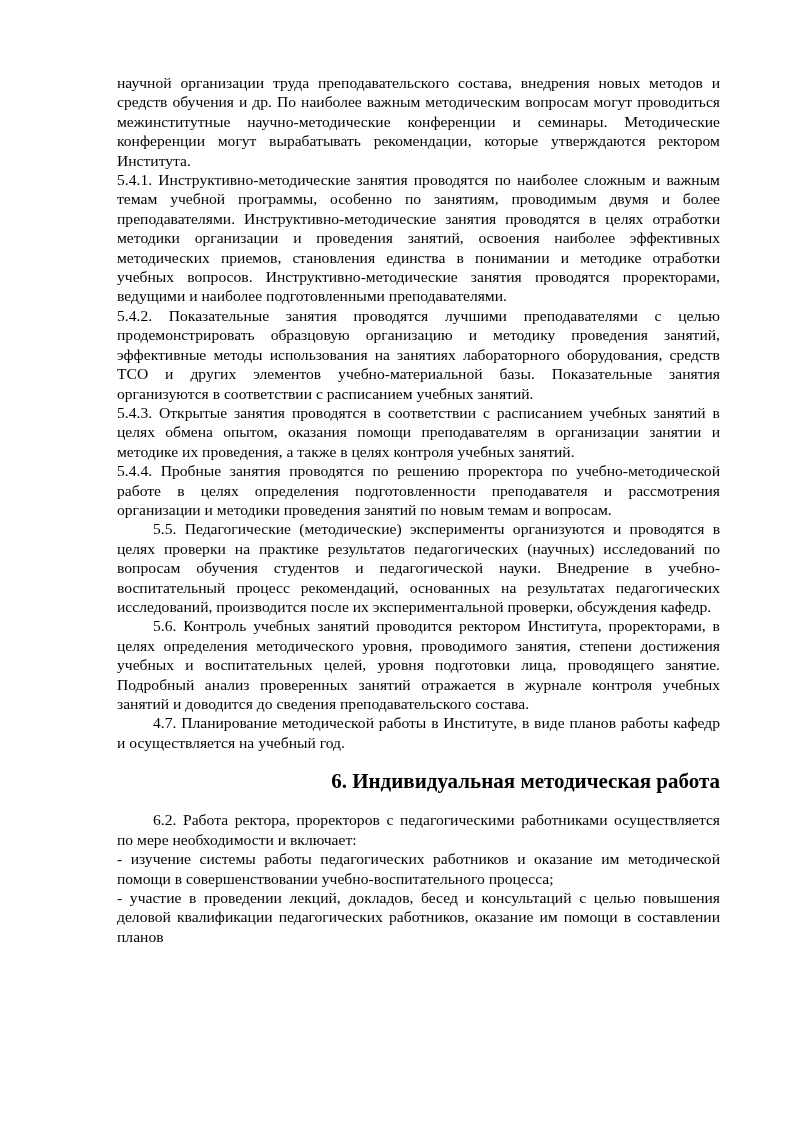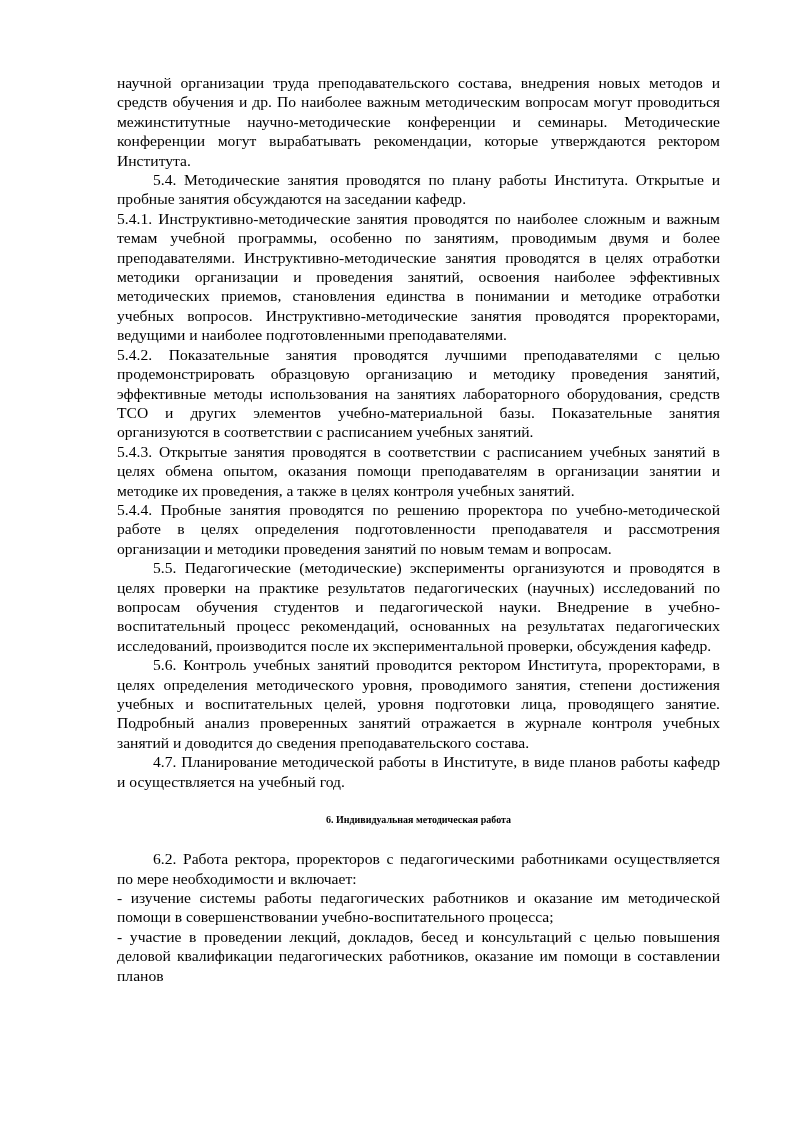--- a/index.html
+++ b/index.html
@@ -22,32 +22,31 @@
   }
   .para {
     margin: 0;
     text-align: justify;
   }
   .para.indent {
     text-indent: 36px;
   }
   .heading {
     margin: 19.4px 0;
-    text-align: center;
+    text-align: right;
     font-weight: bold;
-    font-size: 10px;
+    font-size: 21px;
     line-height: 19.4px;
   }
 </style>
 </head>
 <body>
 
 <div class="page">
   <p class="para">научной организации труда преподавательского состава, внедрения новых методов и средств обучения и др. По наиболее важным методическим вопросам могут проводиться межинститутные научно-методические конференции и семинары. Методические конференции могут вырабатывать рекомендации, которые утверждаются ректором Института.</p>
-  <p class="para indent">5.4. Методические занятия проводятся по плану работы Института. Открытые и пробные занятия обсуждаются на заседании кафедр.</p>
   <p class="para">5.4.1. Инструктивно-методические занятия проводятся по наиболее сложным и важным темам учебной программы, особенно по занятиям, проводимым двумя и более преподавателями. Инструктивно-методические занятия проводятся в целях отработки методики организации и проведения занятий, освоения наиболее эффективных методических приемов, становления единства в понимании и методике отработки учебных вопросов. Инструктивно-методические занятия проводятся проректорами, ведущими и наиболее подготовленными преподавателями.</p>
   <p class="para">5.4.2. Показательные занятия проводятся лучшими преподавателями с целью продемонстрировать образцовую организацию и методику проведения занятий, эффективные методы использования на занятиях лабораторного оборудования, средств ТСО и других элементов учебно-материальной базы. Показательные занятия организуются в соответствии с расписанием учебных занятий.</p>
   <p class="para">5.4.3. Открытые занятия проводятся в соответствии с расписанием учебных занятий в целях обмена опытом, оказания помощи преподавателям в организации занятии и методике их проведения, а также в целях контроля учебных занятий.</p>
   <p class="para">5.4.4. Пробные занятия проводятся по решению проректора по учебно-методической работе в целях определения подготовленности преподавателя и рассмотрения организации и методики проведения занятий по новым темам и вопросам.</p>
   <p class="para indent">5.5. Педагогические (методические) эксперименты организуются и проводятся в целях проверки на практике результатов педагогических (научных) исследований по вопросам обучения студентов и педагогической науки. Внедрение в учебно-воспитательный процесс рекомендаций, основанных на результатах педагогических исследований, производится после их экспериментальной проверки, обсуждения кафедр.</p>
   <p class="para indent">5.6. Контроль учебных занятий проводится ректором Института, проректорами, в целях определения методического уровня, проводимого занятия, степени достижения учебных и воспитательных целей, уровня подготовки лица, проводящего занятие. Подробный анализ проверенных занятий отражается в журнале контроля учебных занятий и доводится до сведения преподавательского состава.</p>
   <p class="para indent">4.7. Планирование методической работы в Институте, в виде планов работы кафедр и осуществляется на учебный год.</p>
   <h3 class="heading">6. Индивидуальная методическая работа</h3>
   <p class="para indent">6.2. Работа ректора, проректоров с педагогическими работниками осуществляется по мере необходимости и включает:</p>
   <p class="para">- изучение системы работы педагогических работников и оказание им методической помощи в совершенствовании учебно-воспитательного процесса;</p>

